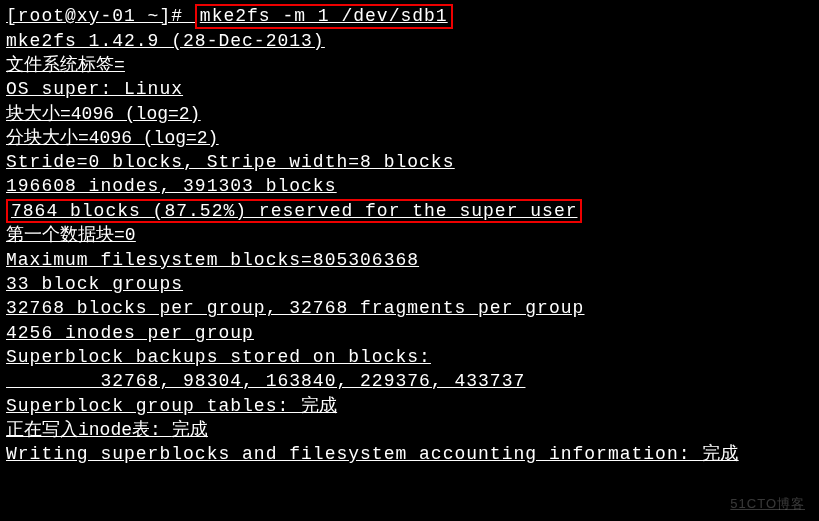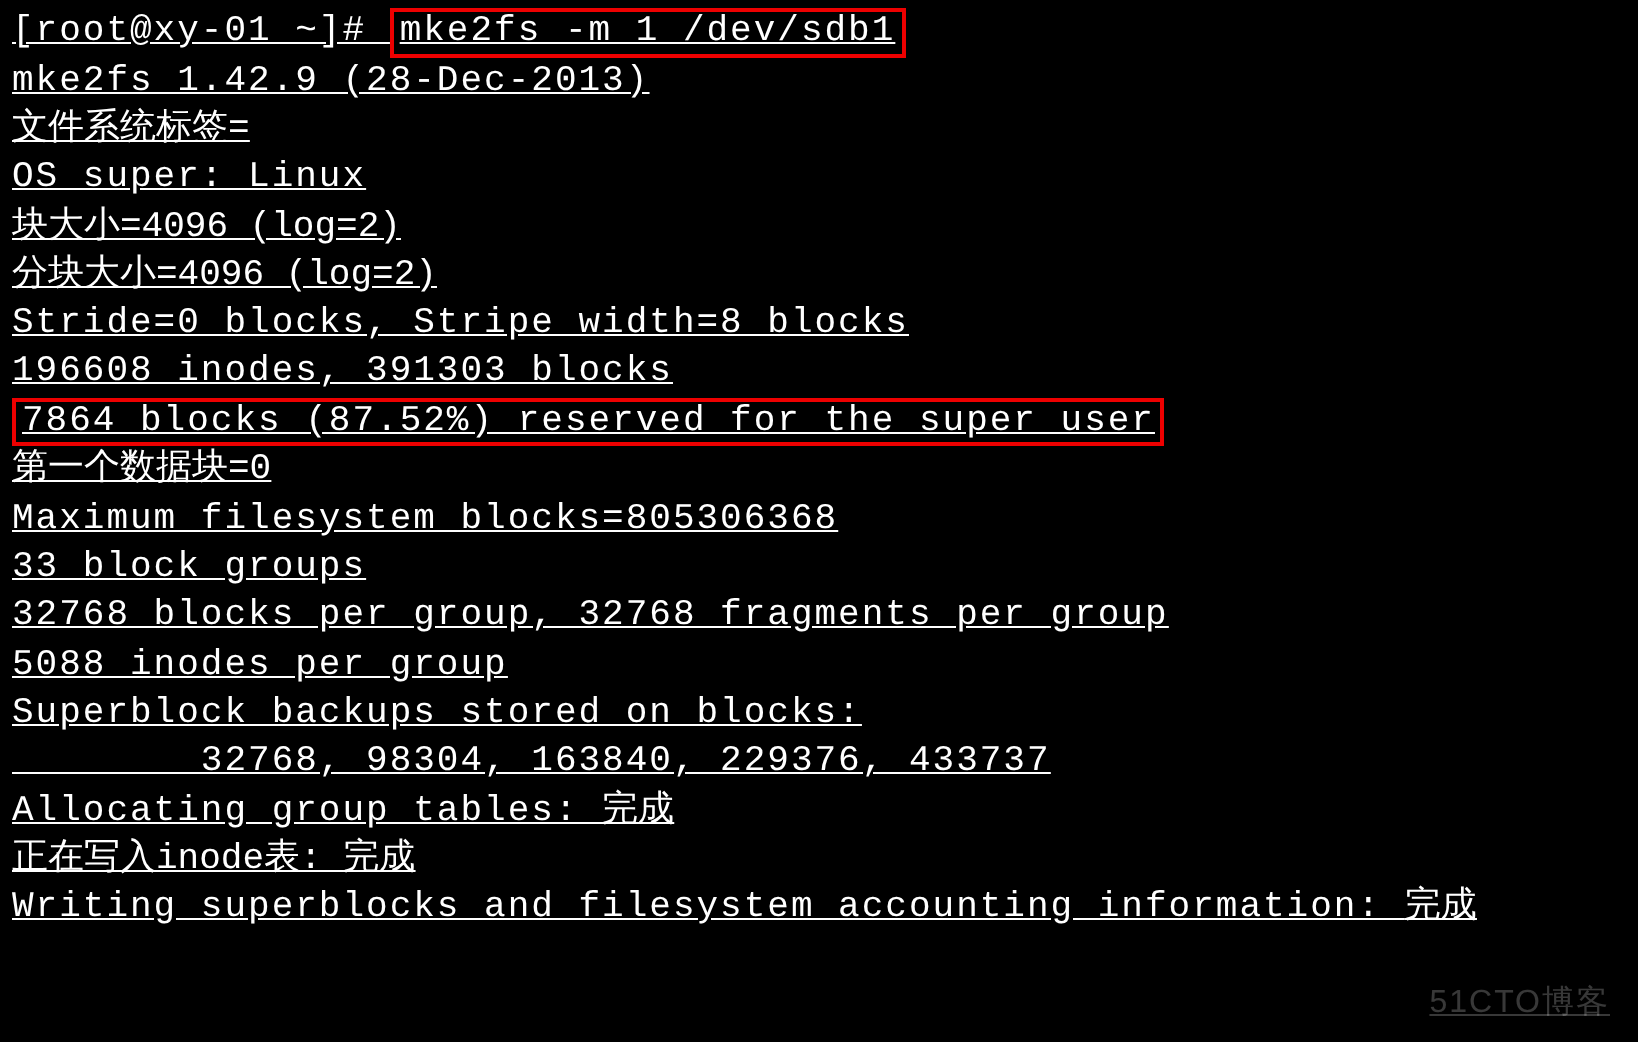--- a/index.html
+++ b/index.html
@@ -29,21 +29,21 @@
       display: inline-block;
       padding: 0 3px;
       line-height: 1.15;
     }
     .watermark {
       position: absolute;
       right: 14px;
       bottom: 8px;
       color: rgba(255,255,255,0.22);
       font-family: sans-serif;
-      font-size: 16px;
+      font-size: 13px;
       letter-spacing: 1px;
       margin-top: 24px;
     }
     .cjk {
       letter-spacing: 0;
     }
   </style>
 </head>
 <body>
 
@@ -53,21 +53,21 @@
 <div class="line">OS super: Linux</div>
 <div class="line cjk">块大小=4096 (log=2)</div>
 <div class="line cjk">分块大小=4096 (log=2)</div>
 <div class="line">Stride=0 blocks, Stripe width=8 blocks</div>
 <div class="line">196608 inodes, 391303 blocks</div>
 <div class="line"><span class="boxed">7864 blocks (87.52%) reserved for the super user</span></div>
 <div class="line cjk">第一个数据块=0</div>
 <div class="line">Maximum filesystem blocks=805306368</div>
 <div class="line">33 block groups</div>
 <div class="line">32768 blocks per group, 32768 fragments per group</div>
-<div class="line">5088 inodes per group</div>
+<div class="line">4256 inodes per group</div>
 <div class="line">Superblock backups stored on blocks:</div>
 <div class="line">        32768, 98304, 163840, 229376, 433737</div>
 <div class="line"></div>
-<div class="line"><span>Allocating group tables: </span><span class="cjk">完成</span></div>
+<div class="line"><span>Superblock group tables: </span><span class="cjk">完成</span></div>
 <div class="line cjk"><span>正在写入inode表: </span><span>完成</span></div>
 <div class="line"><span>Writing superblocks and filesystem accounting information: </span><span class="cjk">完成</span></div>
 
 <div class="watermark">51CTO博客</div>
 
 </body></html>

